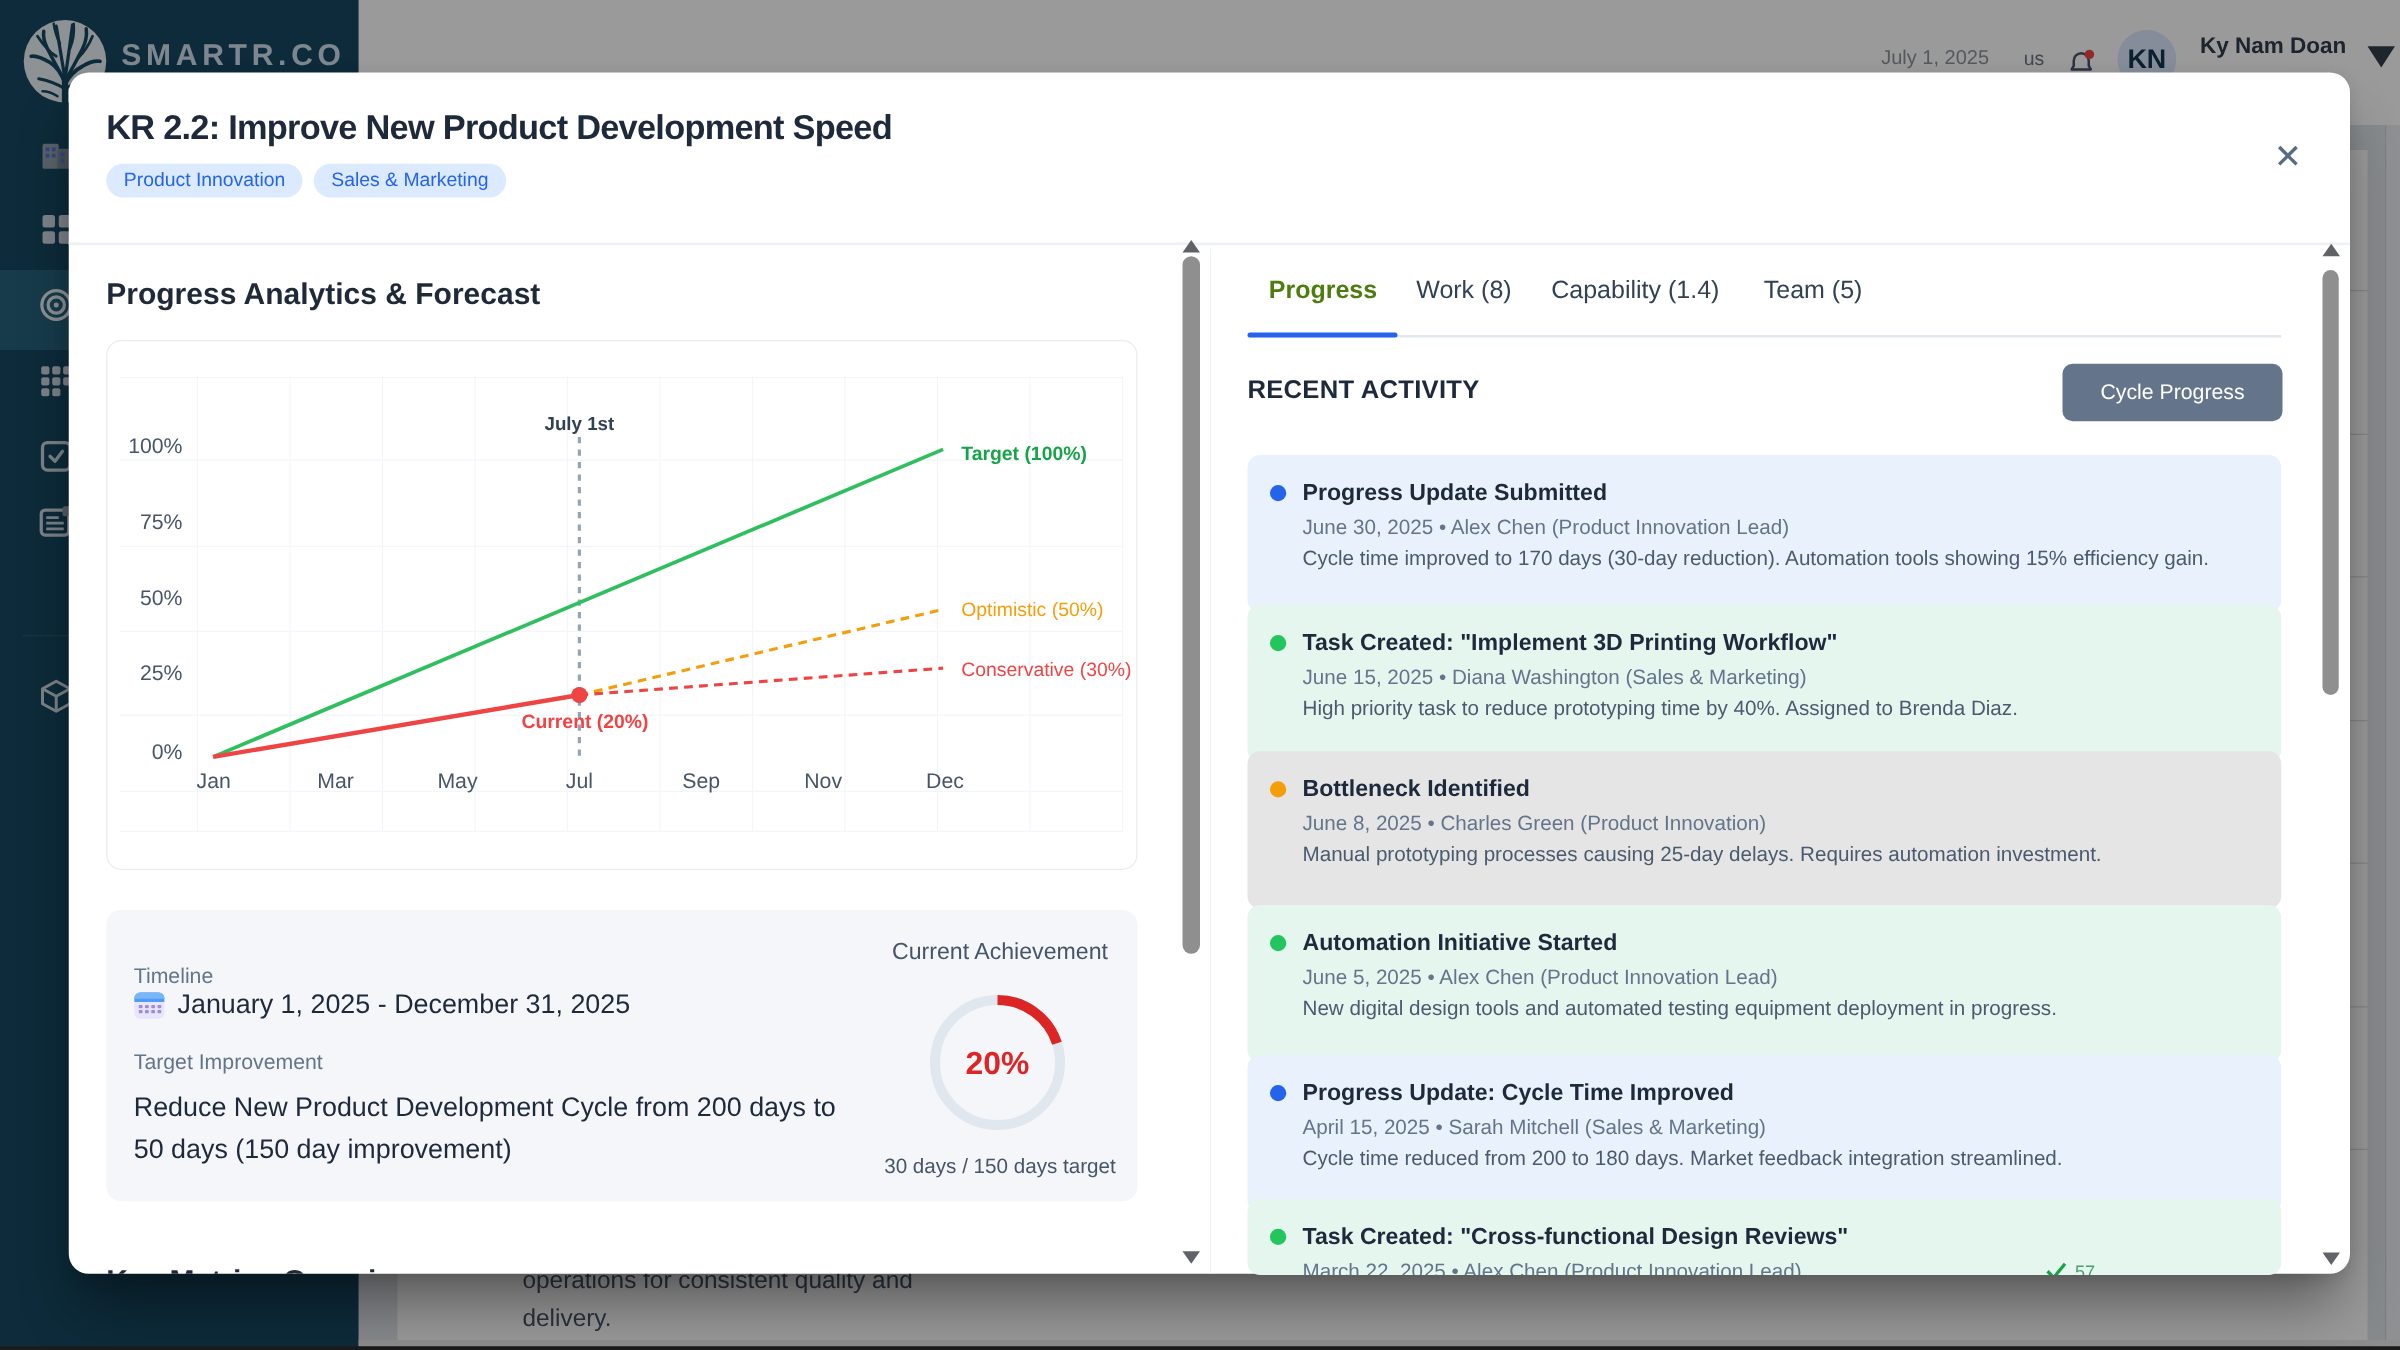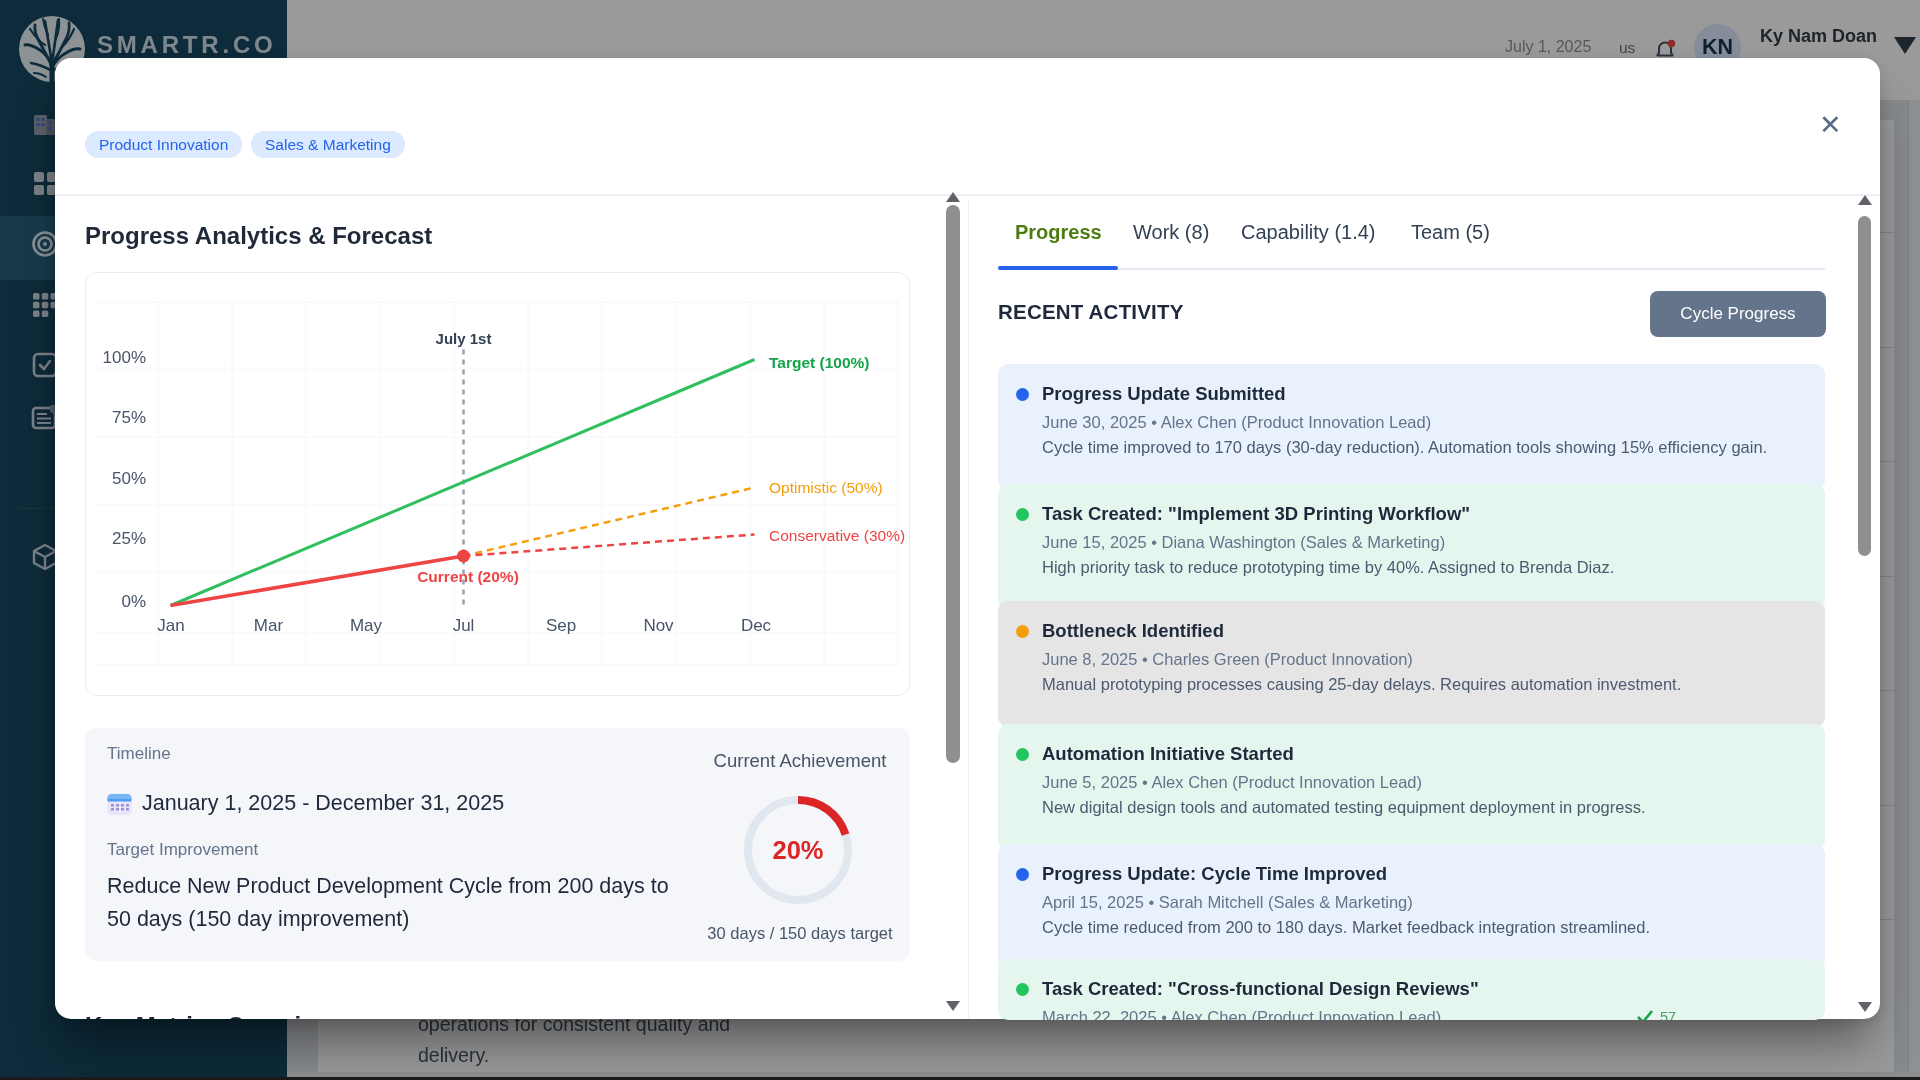--- a/index.html
+++ b/index.html
@@ -176,20 +176,21 @@
     <div id="pgscroll"></div>
     <div id="pfoot1"></div>
     <div id="pfoot2"></div>
     <div style="position:absolute;left:131px;top:909px;width:440px;font-size:19.5px;line-height:31px;color:#475569;">operations for consistent quality and<br>delivery.</div>
   </div>
 </div>
 
 <div id="overlay"></div>
 
 <div id="modal">
+  <div id="mtitle">KR 2.2: Improve New Product Development Speed</div>
   <div class="pill" style="left:30px;">Product Innovation</div>
   <div class="pill" style="left:196px;">Sales &amp; Marketing</div>
   <div id="mclose">✕</div>
   <div id="mhline"></div>
 
   <div id="lcol">
     <div id="lh2" style="top:23px;">Progress Analytics &amp; Forecast</div>
     <div id="chartcard" style="top:73px;">
       <svg width="822" height="421" viewBox="0 0 822 421">
         <g stroke="#f2f6fa" stroke-width="1">
@@ -233,21 +234,21 @@
           <text x="182.5" y="357.5" text-anchor="middle">Mar</text>
           <text x="280" y="357.5" text-anchor="middle">May</text>
           <text x="377.5" y="357.5" text-anchor="middle">Jul</text>
           <text x="475" y="357.5" text-anchor="middle">Sep</text>
           <text x="572.5" y="357.5" text-anchor="middle">Nov</text>
           <text x="670" y="357.5" text-anchor="middle">Dec</text>
         </g>
       </svg>
     </div>
     <div id="tbox" style="top:529px;">
-      <div class="lab" style="left:22px; top:16px;">Timeline</div>
+      <div class="lab" style="left:22px; top:43px;">Timeline</div>
       <svg class="abs" style="left:22px; top:64px;" width="25" height="24" viewBox="0 0 25 24">
         <rect x="0.5" y="2" width="24" height="21" rx="4.5" fill="#e9e4fa"></rect>
         <path d="M0.5 6.5 A4.5 4.5 0 0 1 5 2 H20 A4.5 4.5 0 0 1 24.5 6.5 V9.5 H0.5 Z" fill="#4f9cf0"></path>
         <path d="M0.5 6.5 A4.5 4.5 0 0 1 5 2 H20 A4.5 4.5 0 0 1 24.5 6.5 V7 H0.5 Z" fill="#77b6f7"></path>
         <g fill="#9a8fd4">
           <rect x="4" y="12" width="3" height="2.6" rx="0.6"></rect>
             <rect x="9" y="12" width="3" height="2.6" rx="0.6"></rect>
             <rect x="14" y="12" width="3" height="2.6" rx="0.6"></rect>
             <rect x="19" y="12" width="3" height="2.6" rx="0.6"></rect>
           <rect x="4" y="16" width="3" height="2.6" rx="0.6"></rect>

